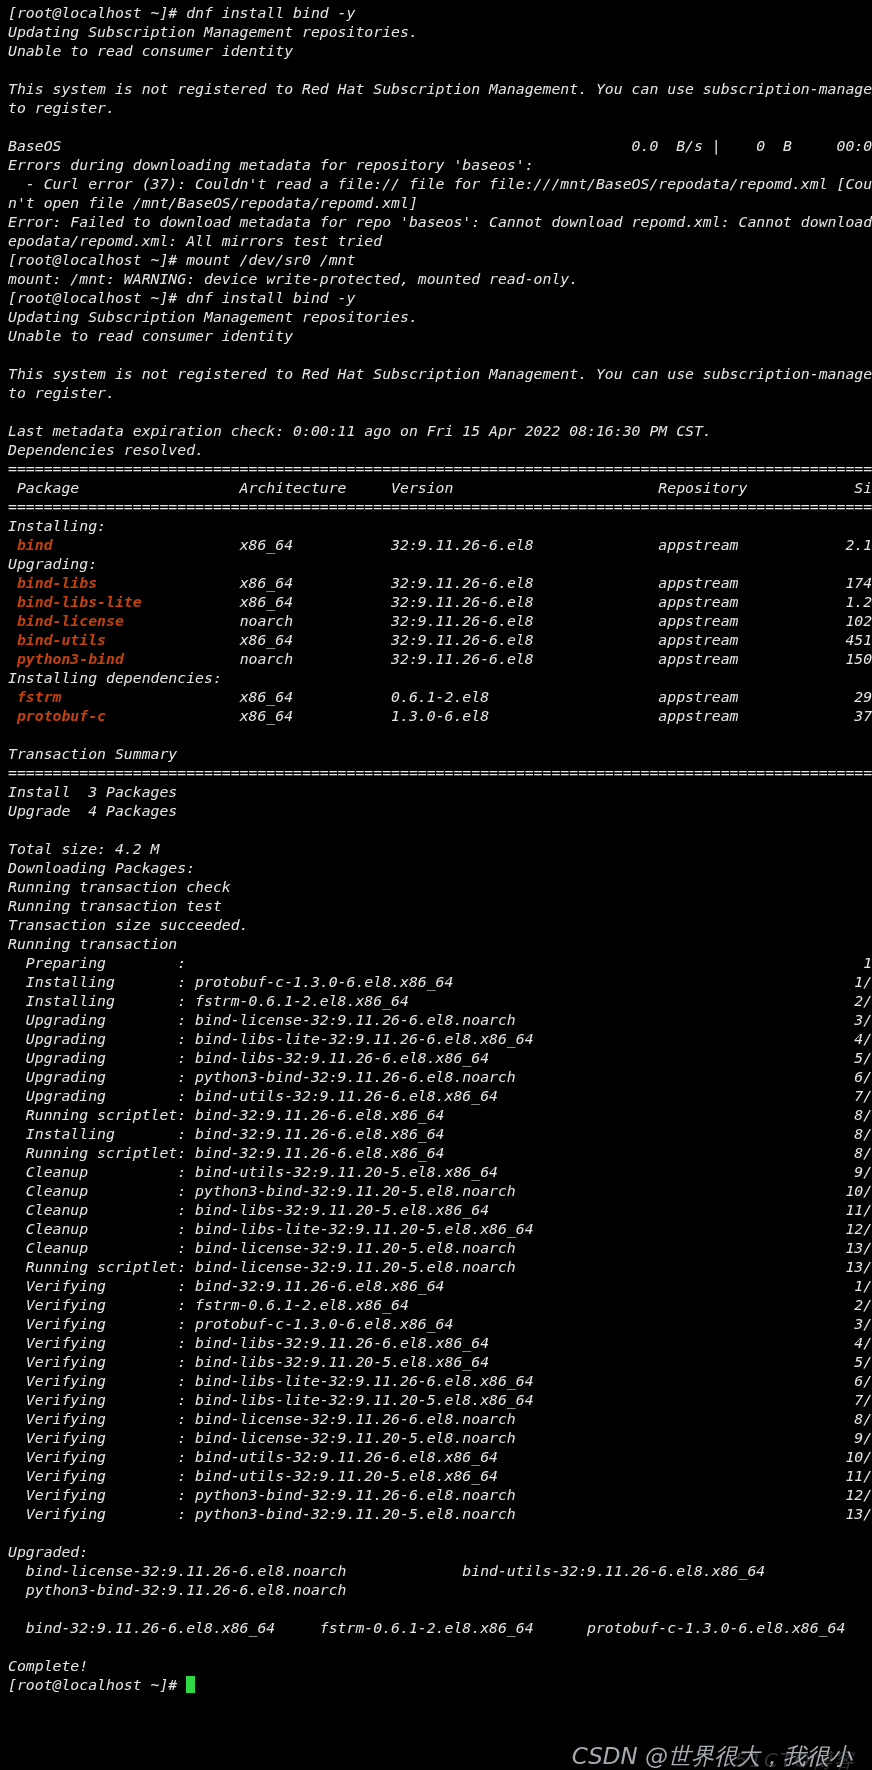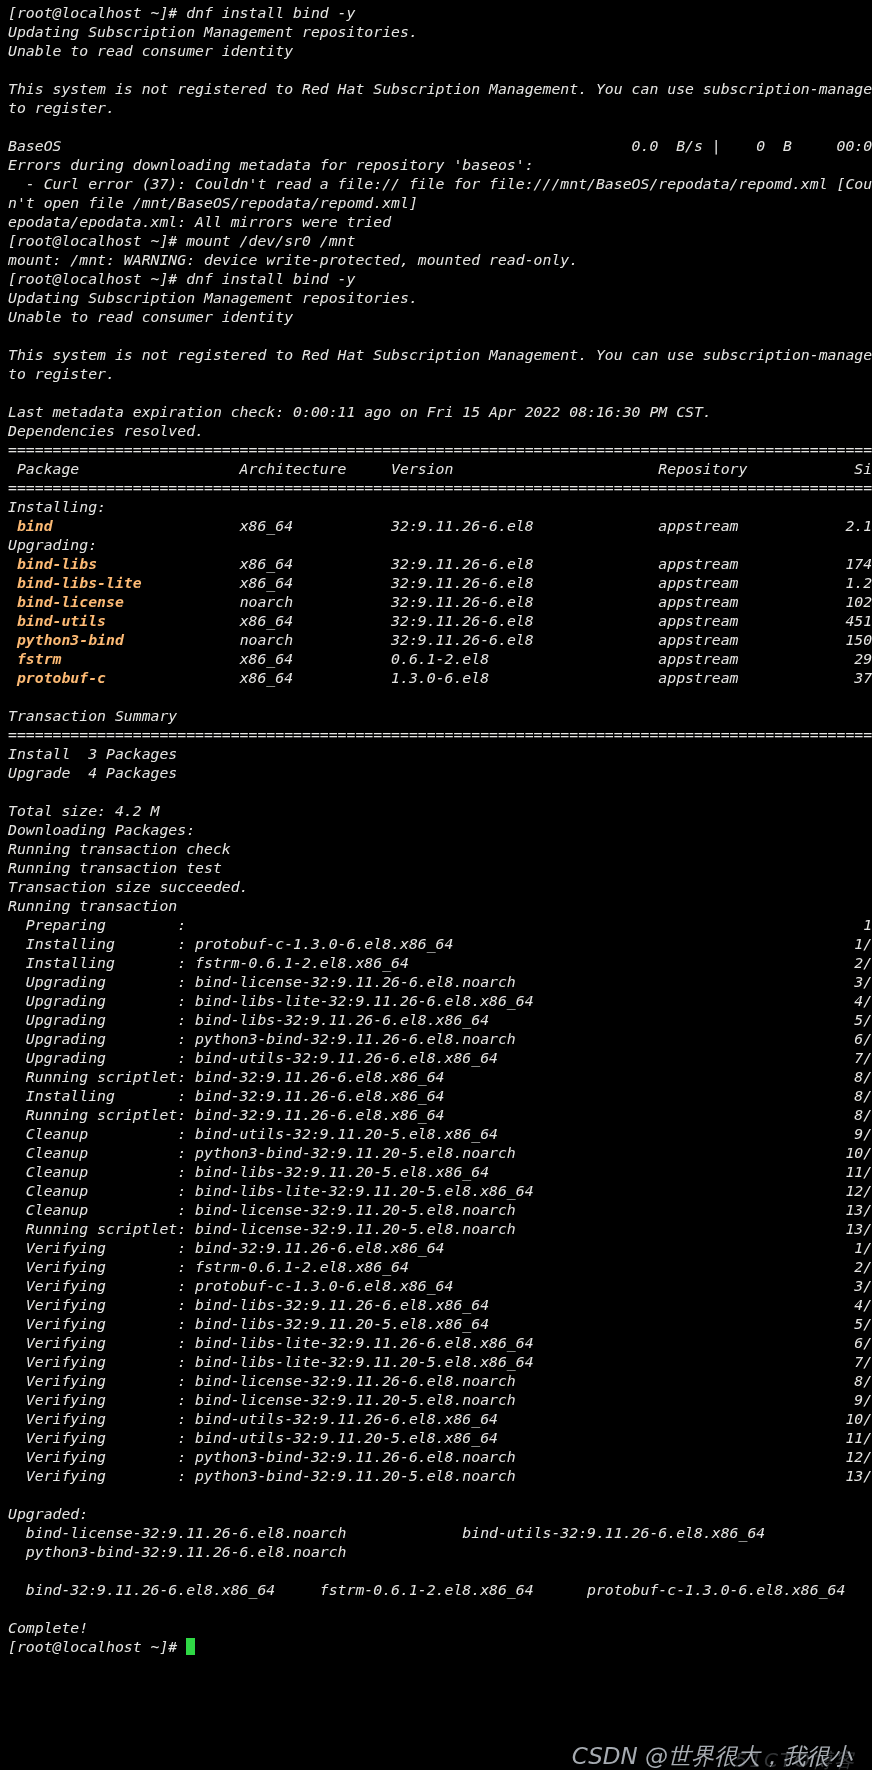--- a/index.html
+++ b/index.html
@@ -11,21 +11,21 @@
     box-sizing:border-box;
     padding:3px 0 0 8px;
     font-family:"DejaVu Sans Mono","Liberation Mono",monospace;
     font-size:14.8px;
     line-height:19px;
     color:#e6e6e4;
     font-style:italic;
   }
   .line{white-space:pre;height:19px;}
   .t-w{color:#e6e6e4;}
-  .t-g{color:#fdba74;font-weight:bold;}
+  .t-g{color:#c2410c;font-weight:bold;}
   .cursor{display:inline-block;width:9px;height:17px;background:#2fd845;vertical-align:text-bottom;}
   .watermark{
     position:absolute;right:20px;bottom:4px;
     font-family:"DejaVu Sans","Liberation Sans",sans-serif;
     font-size:23px;color:#a6abb1;white-space:nowrap;
   }
   .watermark .main{position:relative;z-index:1;}
   .watermark .ghost{
     position:absolute;right:-4px;top:4px;z-index:0;
     font-size:20px;color:#9aa0a6;opacity:.32;letter-spacing:2px;
@@ -40,21 +40,22 @@
       <div class="line"><span class="t-w">Updating Subscription Management repositories.</span></div>
       <div class="line"><span class="t-w">Unable to read consumer identity</span></div>
       <div class="line"><span class="t-w"></span></div>
       <div class="line"><span class="t-w">This system is not registered to Red Hat Subscription Management. You can use subscription-manage</span></div>
       <div class="line"><span class="t-w">to register.</span></div>
       <div class="line"><span class="t-w"></span></div>
       <div class="line"><span class="t-w">BaseOS                                                                0.0  B/s |    0  B     00:00</span></div>
       <div class="line"><span class="t-w">Errors during downloading metadata for repository 'baseos':</span></div>
       <div class="line"><span class="t-w">  - Curl error (37): Couldn't read a file:// file for file:///mnt/BaseOS/repodata/repomd.xml [Cou</span></div>
       <div class="line"><span class="t-w">n't open file /mnt/BaseOS/repodata/repomd.xml]</span></div>
-      <div class="line"><span class="t-w">epodata/epodata.xml: All mirrors were tried</span></div>
+      <div class="line"><span class="t-w">Error: Failed to download metadata for repo 'baseos': Cannot download repomd.xml: Cannot download</span></div>
+      <div class="line"><span class="t-w">epodata/repomd.xml: All mirrors test tried</span></div>
       <div class="line"><span class="t-w">[root@localhost ~]# mount /dev/sr0 /mnt</span></div>
       <div class="line"><span class="t-w">mount: /mnt: WARNING: device write-protected, mounted read-only.</span></div>
       <div class="line"><span class="t-w">[root@localhost ~]# dnf install bind -y</span></div>
       <div class="line"><span class="t-w">Updating Subscription Management repositories.</span></div>
       <div class="line"><span class="t-w">Unable to read consumer identity</span></div>
       <div class="line"><span class="t-w"></span></div>
       <div class="line"><span class="t-w">This system is not registered to Red Hat Subscription Management. You can use subscription-manage</span></div>
       <div class="line"><span class="t-w">to register.</span></div>
       <div class="line"><span class="t-w"></span></div>
       <div class="line"><span class="t-w">Last metadata expiration check: 0:00:11 ago on Fri 15 Apr 2022 08:16:30 PM CST.</span></div>
@@ -63,20 +64,21 @@
       <div class="line"><span class="t-w"> Package                  Architecture     Version                       Repository            Size</span></div>
       <div class="line"><span class="t-w">====================================================================================================</span></div>
       <div class="line"><span class="t-w">Installing:</span></div>
       <div class="line"><span class="t-w"> </span><span class="t-g">bind</span><span class="t-w">                     x86_64           32:9.11.26-6.el8              appstream            2.1 M</span></div>
       <div class="line"><span class="t-w">Upgrading:</span></div>
       <div class="line"><span class="t-w"> </span><span class="t-g">bind-libs</span><span class="t-w">                x86_64           32:9.11.26-6.el8              appstream            174 k</span></div>
       <div class="line"><span class="t-w"> </span><span class="t-g">bind-libs-lite</span><span class="t-w">           x86_64           32:9.11.26-6.el8              appstream            1.2 M</span></div>
       <div class="line"><span class="t-w"> </span><span class="t-g">bind-license</span><span class="t-w">             noarch           32:9.11.26-6.el8              appstream            102 k</span></div>
       <div class="line"><span class="t-w"> </span><span class="t-g">bind-utils</span><span class="t-w">               x86_64           32:9.11.26-6.el8              appstream            451 k</span></div>
       <div class="line"><span class="t-w"> </span><span class="t-g">python3-bind</span><span class="t-w">             noarch           32:9.11.26-6.el8              appstream            150 k</span></div>
+      <div class="line"><span class="t-w">Installing dependencies:</span></div>
       <div class="line"><span class="t-w"> </span><span class="t-g">fstrm</span><span class="t-w">                    x86_64           0.6.1-2.el8                   appstream             29 k</span></div>
       <div class="line"><span class="t-w"> </span><span class="t-g">protobuf-c</span><span class="t-w">               x86_64           1.3.0-6.el8                   appstream             37 k</span></div>
       <div class="line"><span class="t-w"></span></div>
       <div class="line"><span class="t-w">Transaction Summary</span></div>
       <div class="line"><span class="t-w">====================================================================================================</span></div>
       <div class="line"><span class="t-w">Install  3 Packages</span></div>
       <div class="line"><span class="t-w">Upgrade  4 Packages</span></div>
       <div class="line"><span class="t-w"></span></div>
       <div class="line"><span class="t-w">Total size: 4.2 M</span></div>
       <div class="line"><span class="t-w">Downloading Packages:</span></div>

